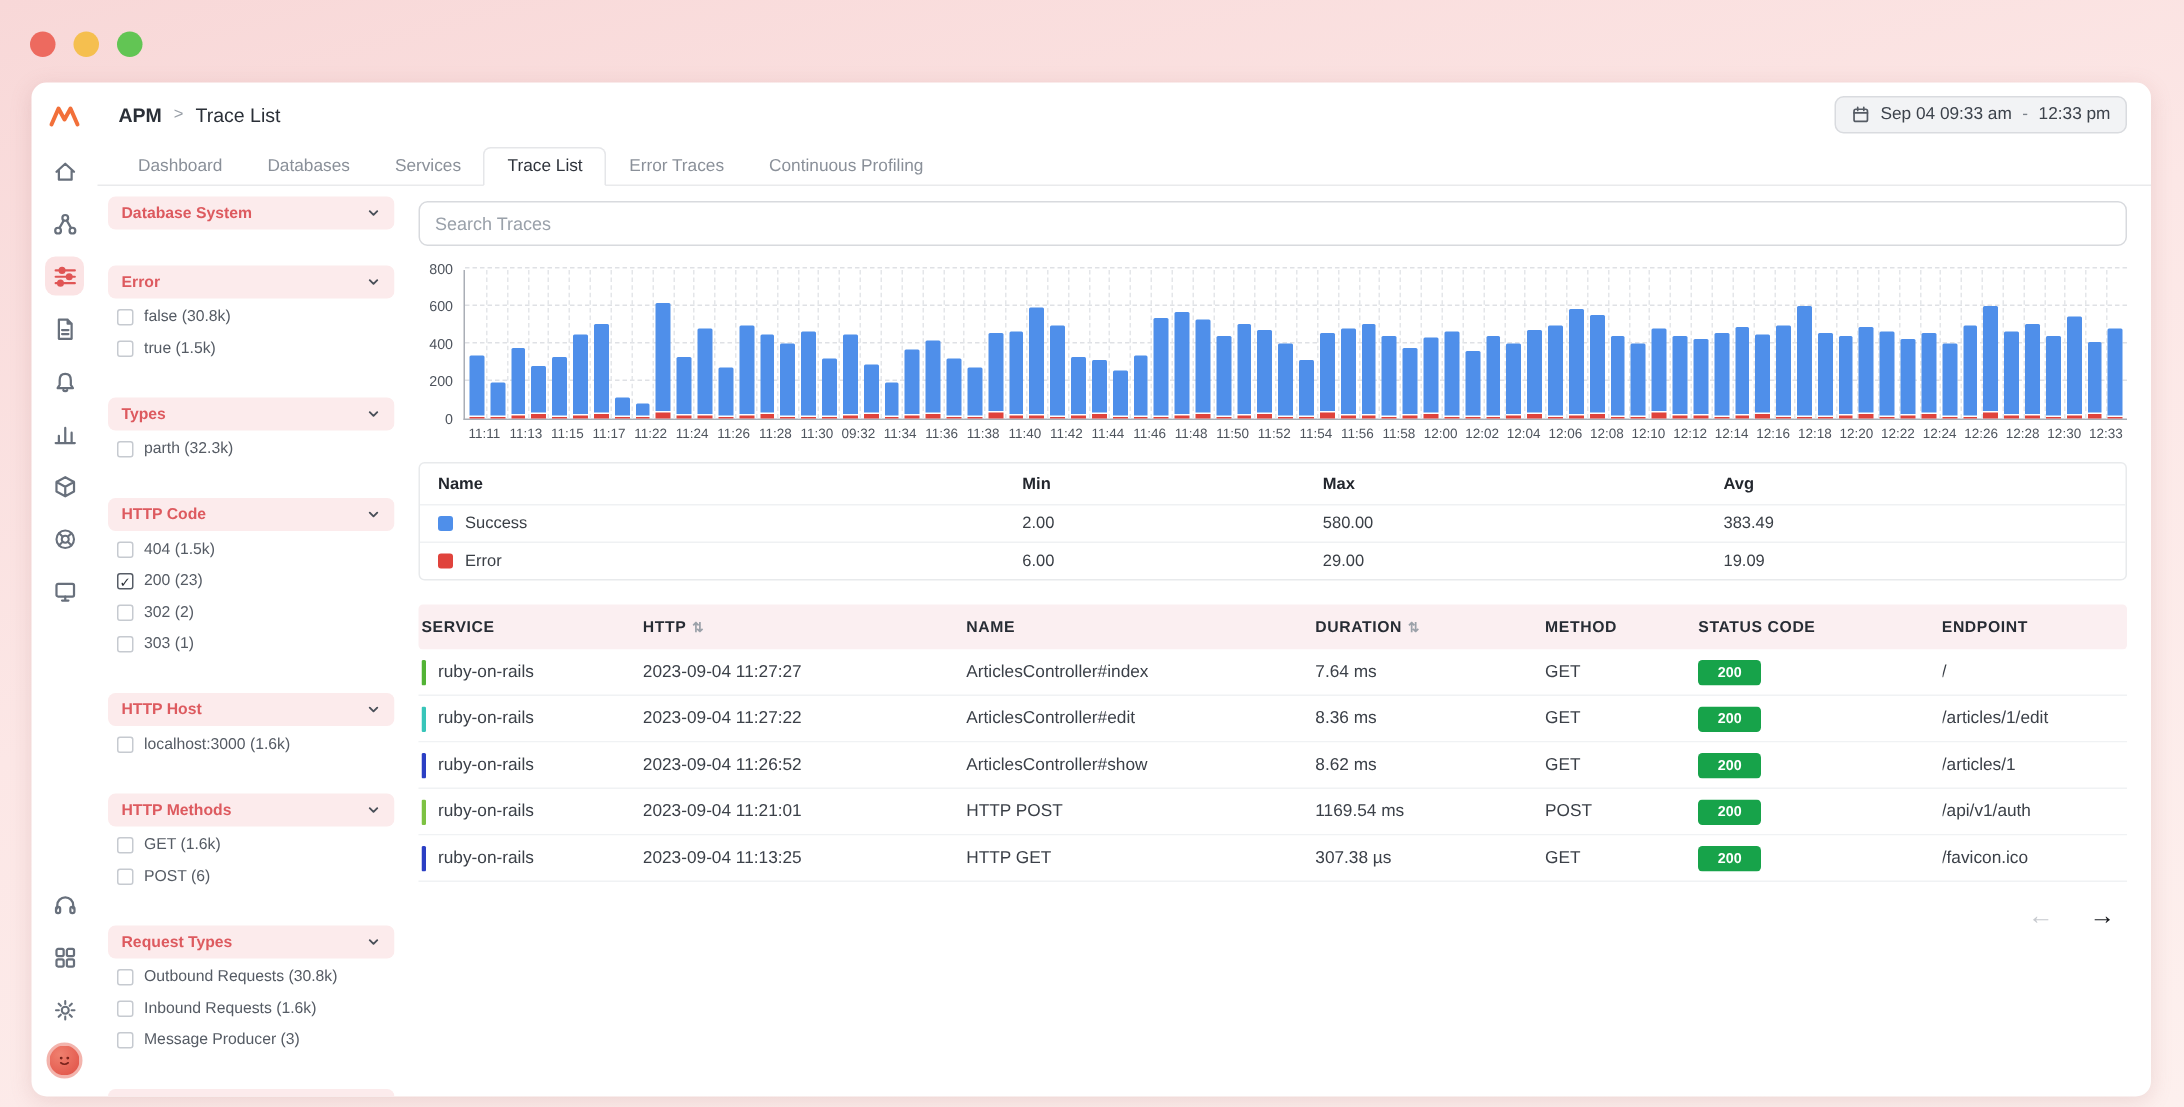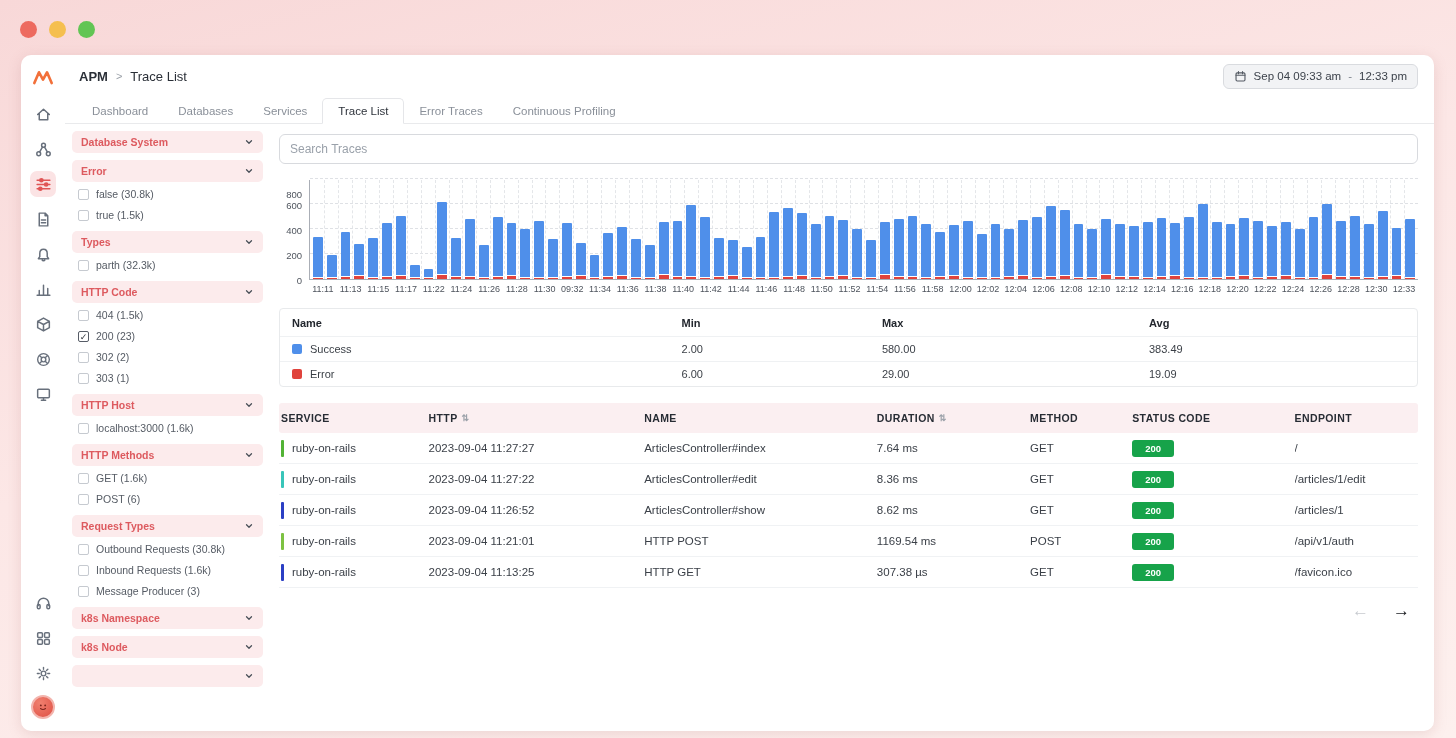--- a/index.html
+++ b/index.html
@@ -43,21 +43,21 @@
   .dr-sep { color:#7d838c; }
 
   
   .tab-bar { display:flex; align-items:flex-end; padding:0 12px; border-bottom:1px solid #e9eaec; height:27px; flex:0 0 27px; }
   .tab { font-size:11.5px; color:#8a9099; padding:6px 15px; cursor:pointer; white-space:nowrap; }
   .tab.active { color:#2f343c; background:#fff; border:1px solid #e5e6e9; border-bottom:1px solid #fff; border-radius:5px 5px 0 0; margin-bottom:-1px; }
 
   .content { flex:1; display:flex; overflow:hidden; }
 
   
-  .filter-col { width:198px; flex:0 0 198px; padding:7px 0 0 7px; overflow:hidden; display:flex; flex-direction:column; gap:7px; }
+  .filter-col { width:198px; flex:0 0 198px; padding:7px 0 0 7px; overflow:hidden; display:flex; flex-direction:column; gap:24px; }
   .fsec { display:flex; flex-direction:column; gap:3px; }
   .fhead { height:22px; background:#fcebec; border-radius:5px; display:flex; align-items:center; justify-content:space-between; padding:0 9px; cursor:pointer; }
   .ftitle { font-size:10.5px; font-weight:bold; color:#dd5a5f; }
   .fchev { color:#494f58; display:flex; } .fchev svg { width:10px; height:10px; }
   .fopt { display:flex; align-items:center; gap:7px; padding-left:6px; height:18px; cursor:pointer; }
   .fcb { width:11px; height:11px; border:1px solid #c6cad0; border-radius:2px; background:#fff; font-size:9px; line-height:10px; text-align:center; color:#2d3138; flex:0 0 11px; }
   .fcb.checked { border-color:#565c66; }
   .flab { font-size:10.5px; color:#555b64; white-space:nowrap; }
 
   
@@ -400,21 +400,21 @@
       <section class="main-col">
         <input class="search-input" type="text" placeholder="Search Traces" style="">
 
         <div class="chart-wrap">
           <div class="chart-row">
             <div class="y-axis">
                 <span class="ytick" style="bottom: 0px;">0</span>
                 <span class="ytick" style="bottom: 25px;">200</span>
                 <span class="ytick" style="bottom: 50px;">400</span>
                 <span class="ytick" style="bottom: 75px;">600</span>
-                <span class="ytick" style="bottom: 86px; text-align: center;">800</span>
+                <span class="ytick" style="bottom: 100px; text-align: center;">800</span>
               </div>
             <div class="plot">
                 <div class="hgrid" style="bottom: 25px;"></div>
                 <div class="hgrid" style="bottom: 50px;"></div>
                 <div class="hgrid" style="bottom: 75px;"></div>
                 <div class="hgrid" style="bottom: 100px;"></div>
                 <div class="vgrid" style="left: 1.25%;"></div>
                 <div class="vgrid" style="left: 2.5%;"></div>
                 <div class="vgrid" style="left: 3.75%;"></div>
                 <div class="vgrid" style="left: 5%;"></div>

